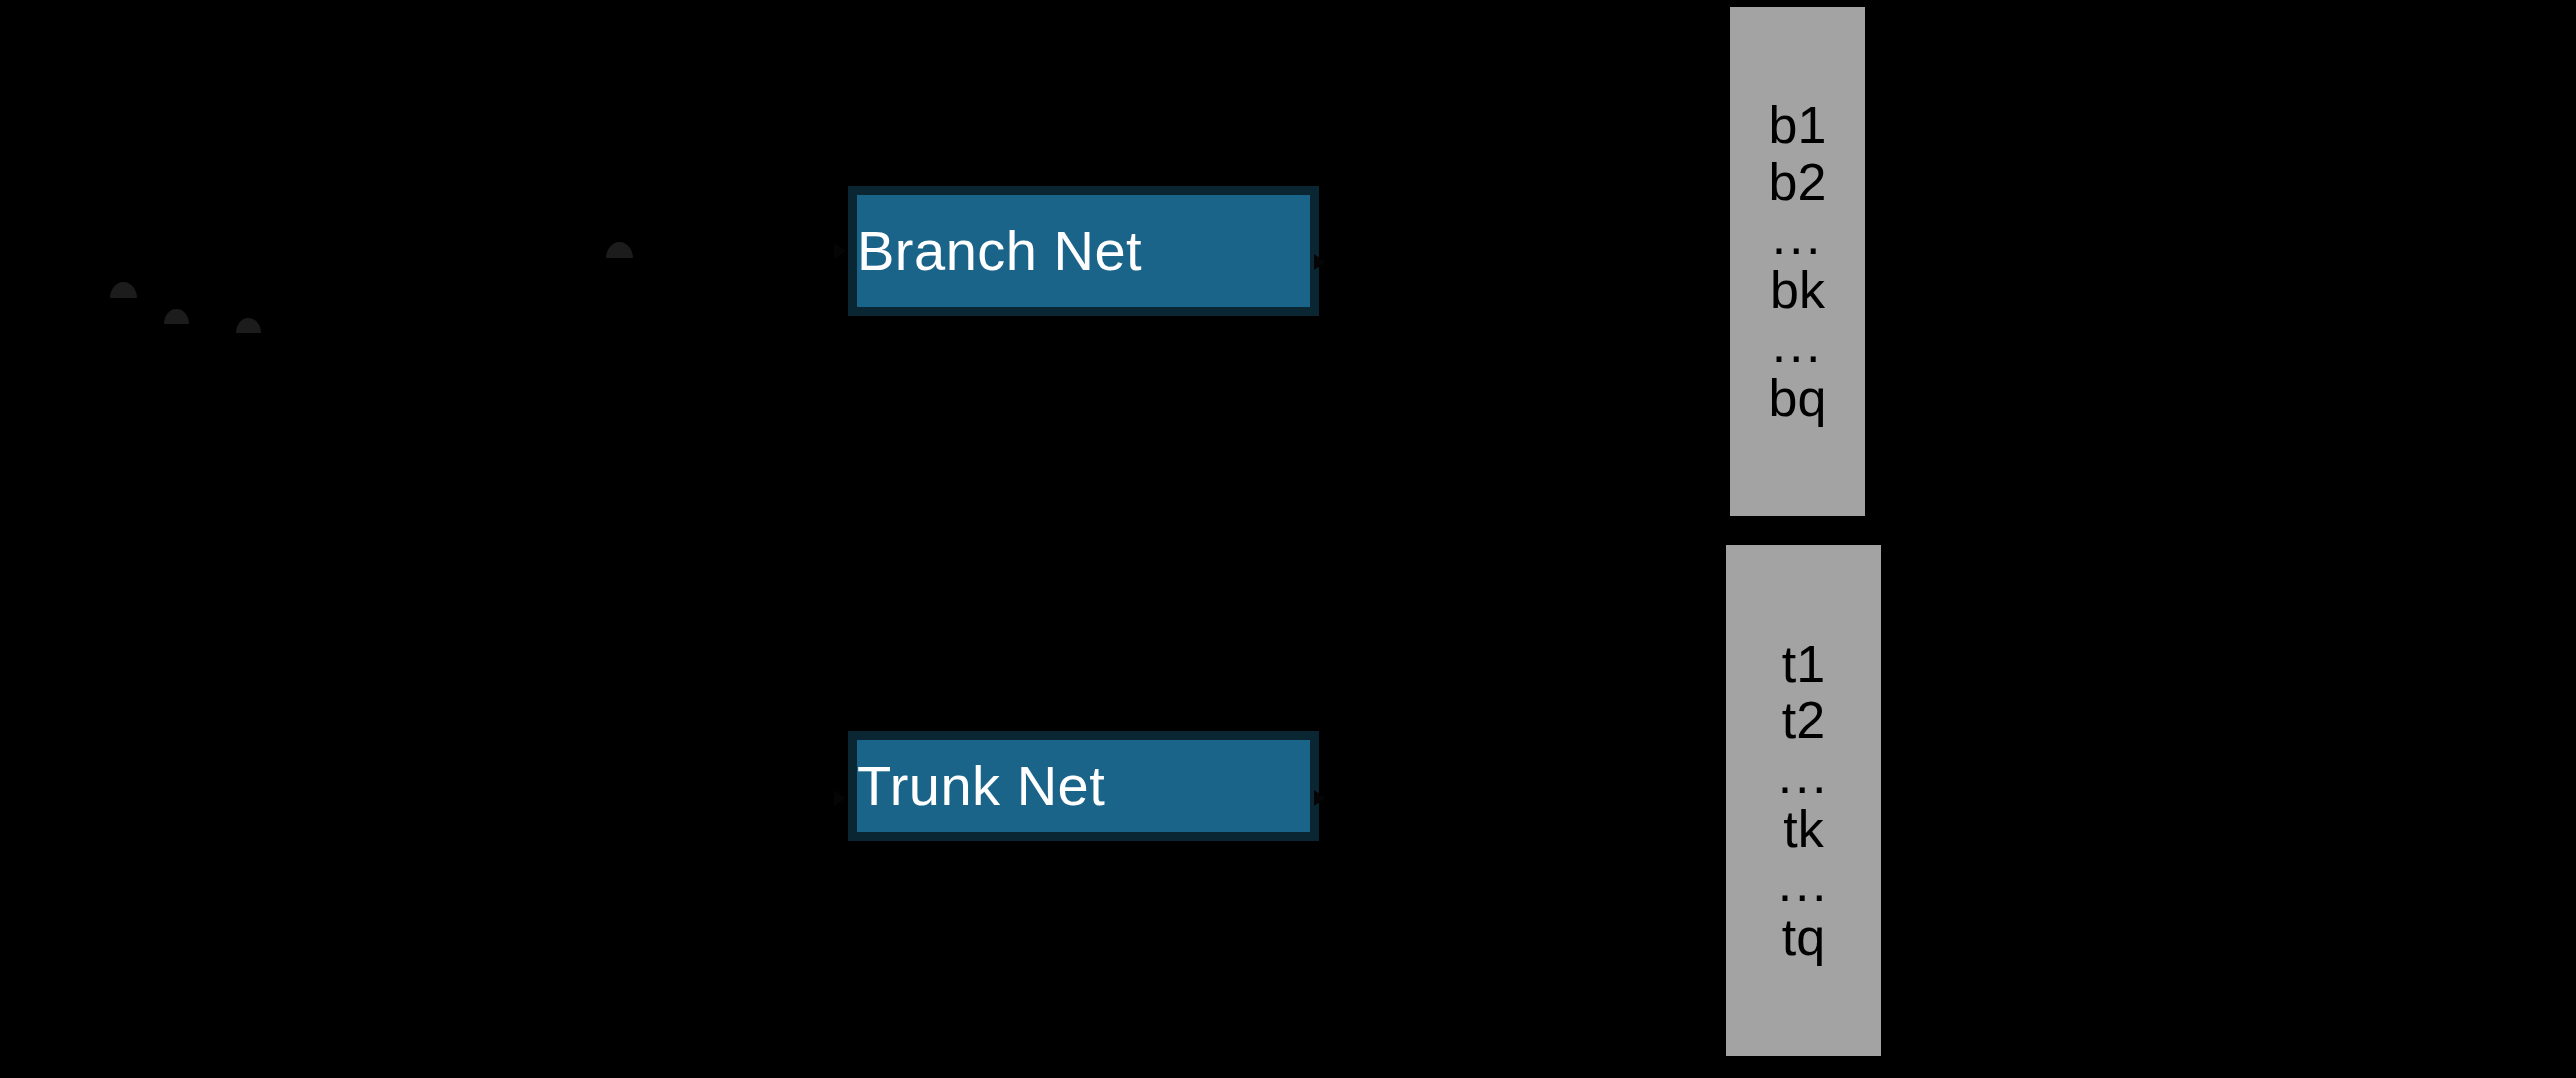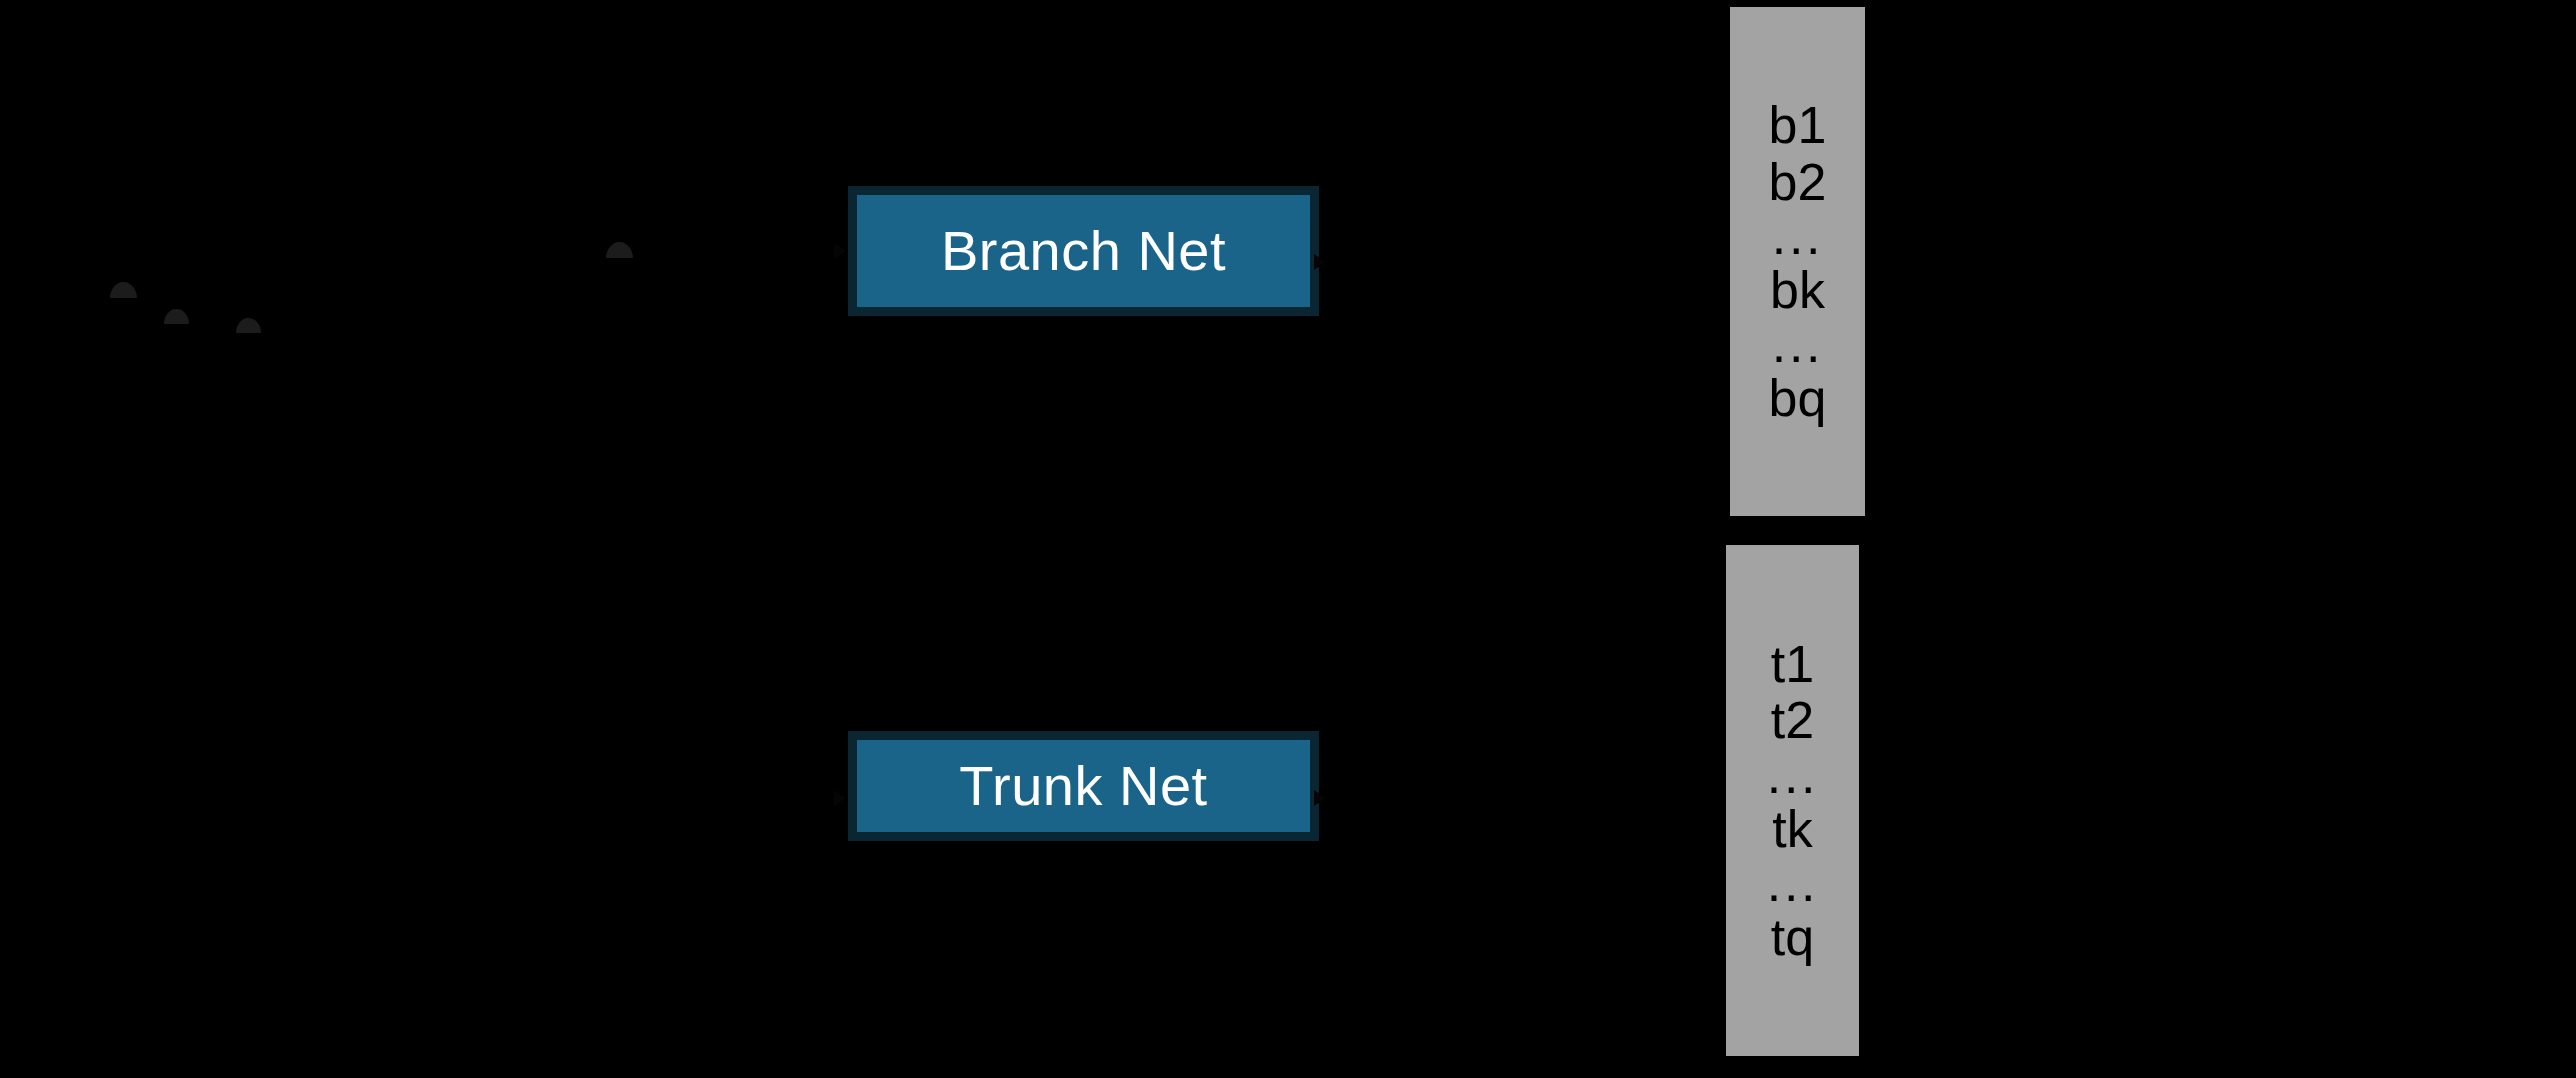--- a/index.html
+++ b/index.html
@@ -20,21 +20,21 @@
   }
 
   
   .net-box {
     position: absolute;
     box-sizing: border-box;
     background: #1a6389;
     border: 9px solid #0a2633;
     display: flex;
     align-items: center;
-    justify-content: center;
+    justify-content: flex-start;
   }
   .net-box-label {
     color: #ffffff;
     font-family: "Liberation Sans", sans-serif;
     font-size: 56px;
     font-weight: 400;
     line-height: 1;
     letter-spacing: 0.5px;
     white-space: nowrap;
   }
@@ -61,21 +61,21 @@
     text-align: center;
     white-space: nowrap;
   }
   .output-item.ellipsis {
     font-size: 52px;
     letter-spacing: 2.7px;
     line-height: 1.0;
   }
 
   #branch-output-box { left: 1730px; top: 7.2px;   width: 135px; height: 509px; }
-  #trunk-output-box  { left: 1726px; top: 545px; width: 133px; height: 511px; }
+  #trunk-output-box  { left: 1726px; top: 545px; width: 155px; height: 511px; }
 
   
   .dome-marker {
     position: absolute;
     background: #1c1c1c;
     border-radius: 50% 50% 0 0 / 100% 100% 0 0;
   }
   .arrow-stub {
     position: absolute;
     width: 0;

